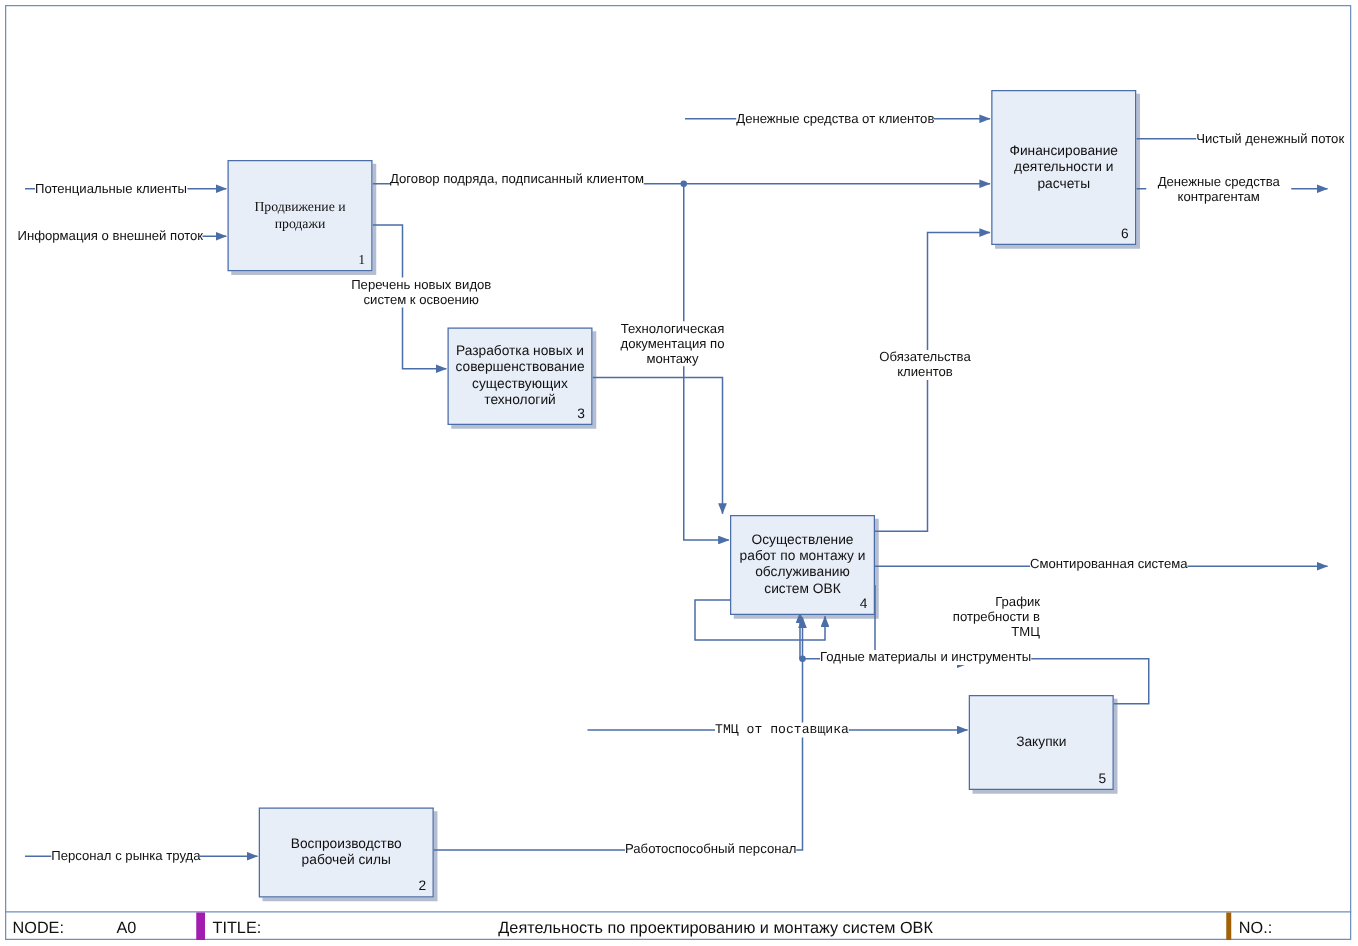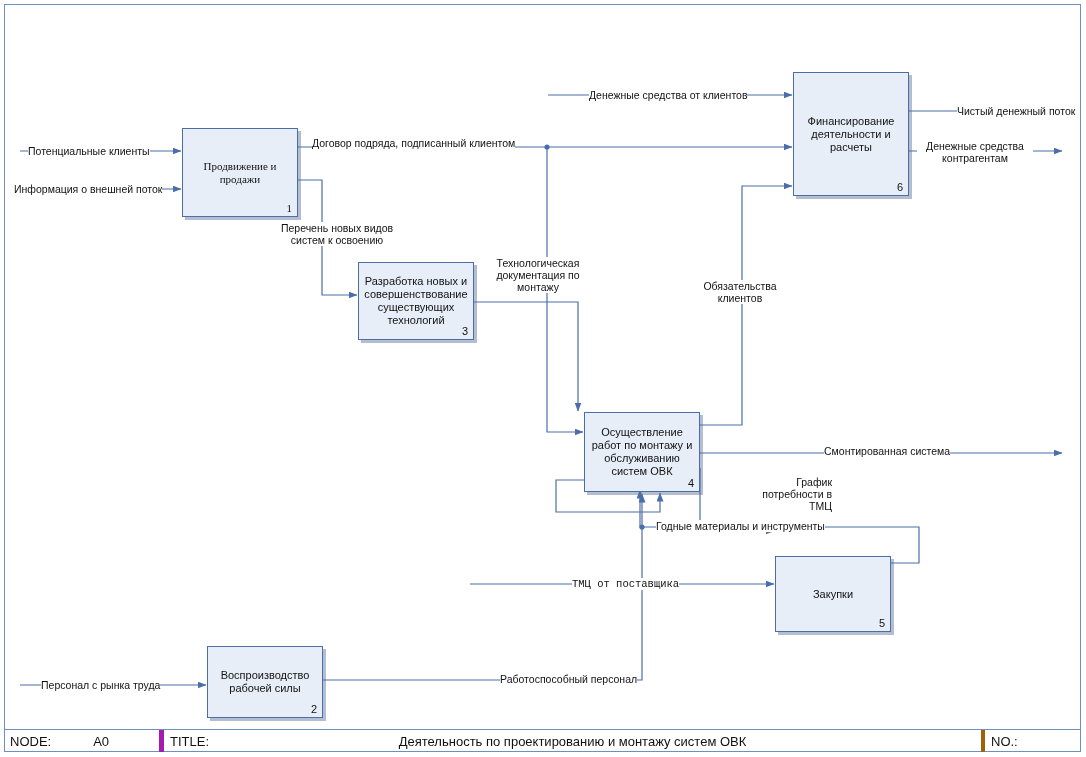--- a/index.html
+++ b/index.html
@@ -78,21 +78,21 @@
     display: flex;
     align-items: stretch;
   }
   .footer .cell {
     display: flex;
     align-items: center;
     font-size: 13px;
     color: #111111;
     box-sizing: border-box;
   }
-  .footer .c-node { width: 160px; border-right: 5px solid #a21caf; padding-left: 6px; gap: 42px; }
+  .footer .c-node { width: 160px; border-right: 7px solid #a21caf; padding-left: 6px; gap: 42px; }
   .footer .c-title { flex: 1; border-right: 4px solid #a16207; padding-left: 6px; position: relative; }
   .footer .c-title .t-main {
     position: absolute;
     left: 0; right: 0;
     text-align: center;
   }
   .footer .c-no { width: 96px; padding-left: 6px; }
 </style>
 </head>
 <body>
@@ -146,21 +146,21 @@
       <circle cx="642" cy="527" r="2.6"></circle>
     </g>
   </svg>
 
   <div class="box" style="left:182px; top:128px; width:116px; height:89px;font-family:Liberation Serif, serif;">
     <span class="box-label">Продвижение и
 продажи</span>
     <span class="box-num">1</span>
   </div>
 
-  <div class="box" style="left:207px; top:646px; width:116px; height:72px;">
+  <div class="box" style="left:207px; top:646px; width:140px; height:72px;">
     <span class="box-label">Воспроизводство
 рабочей силы</span>
     <span class="box-num">2</span>
   </div>
 
   <div class="box" style="left:358px; top:262px; width:116px; height:78px;">
     <span class="box-label">Разработка новых и
 совершенствование
 существующих
 технологий</span>

